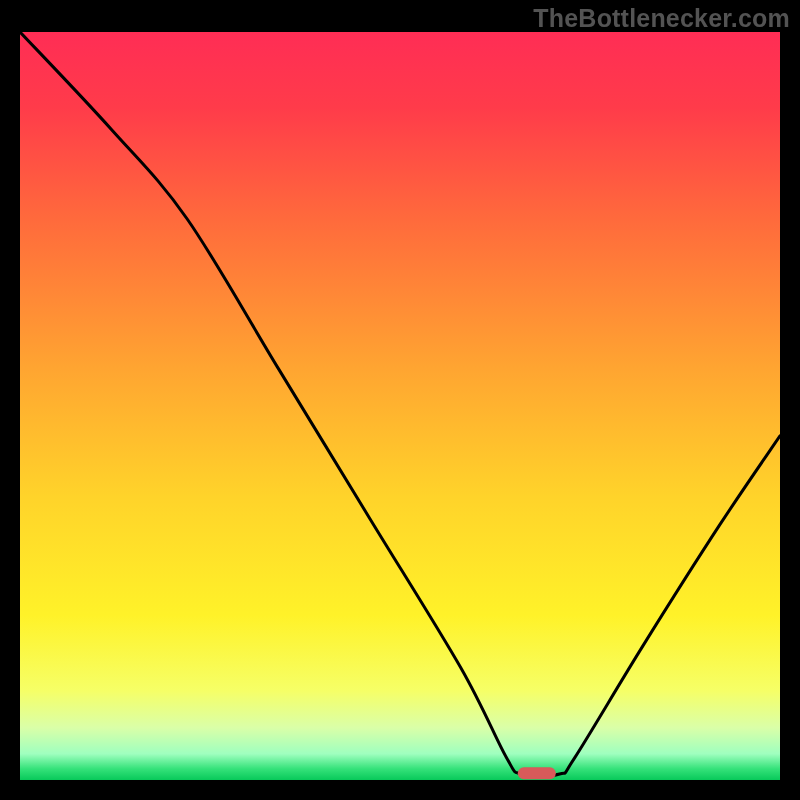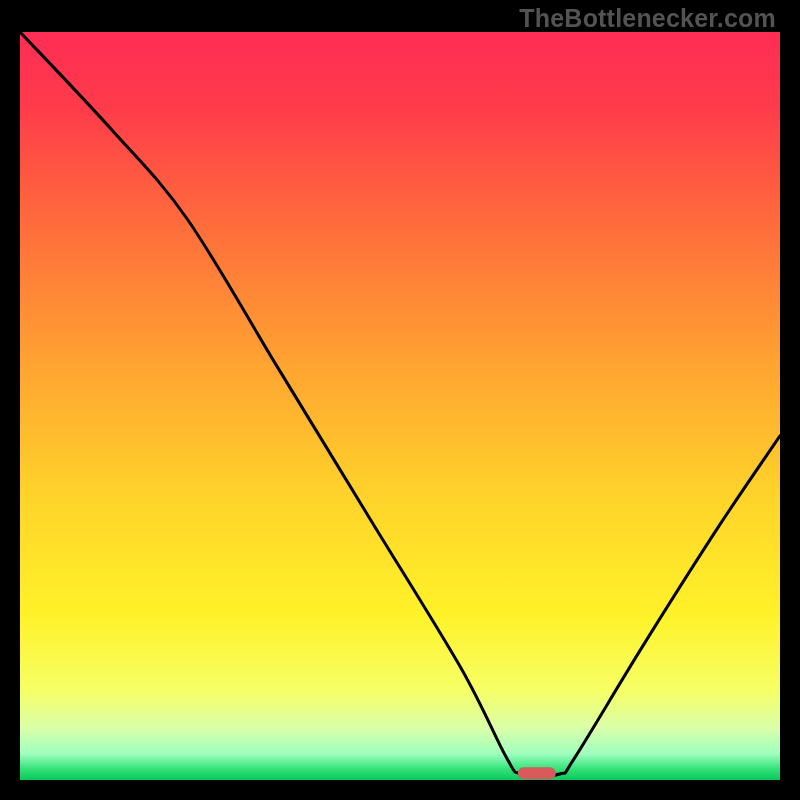--- a/index.html
+++ b/index.html
@@ -13,21 +13,21 @@
   }
   .frame {
     position: relative;
     width: 800px;
     height: 800px;
     background: #000;
   }
   .watermark {
     position: absolute;
     top: 4px;
-    right: 24px;
+    right: 10px;
     color: #535353;
     font-size: 25px;
     font-weight: 600;
     letter-spacing: 0.2px;
     z-index: 20;
   }
   .plot {
     position: absolute;
     left: 20px;
     top: 32px;

